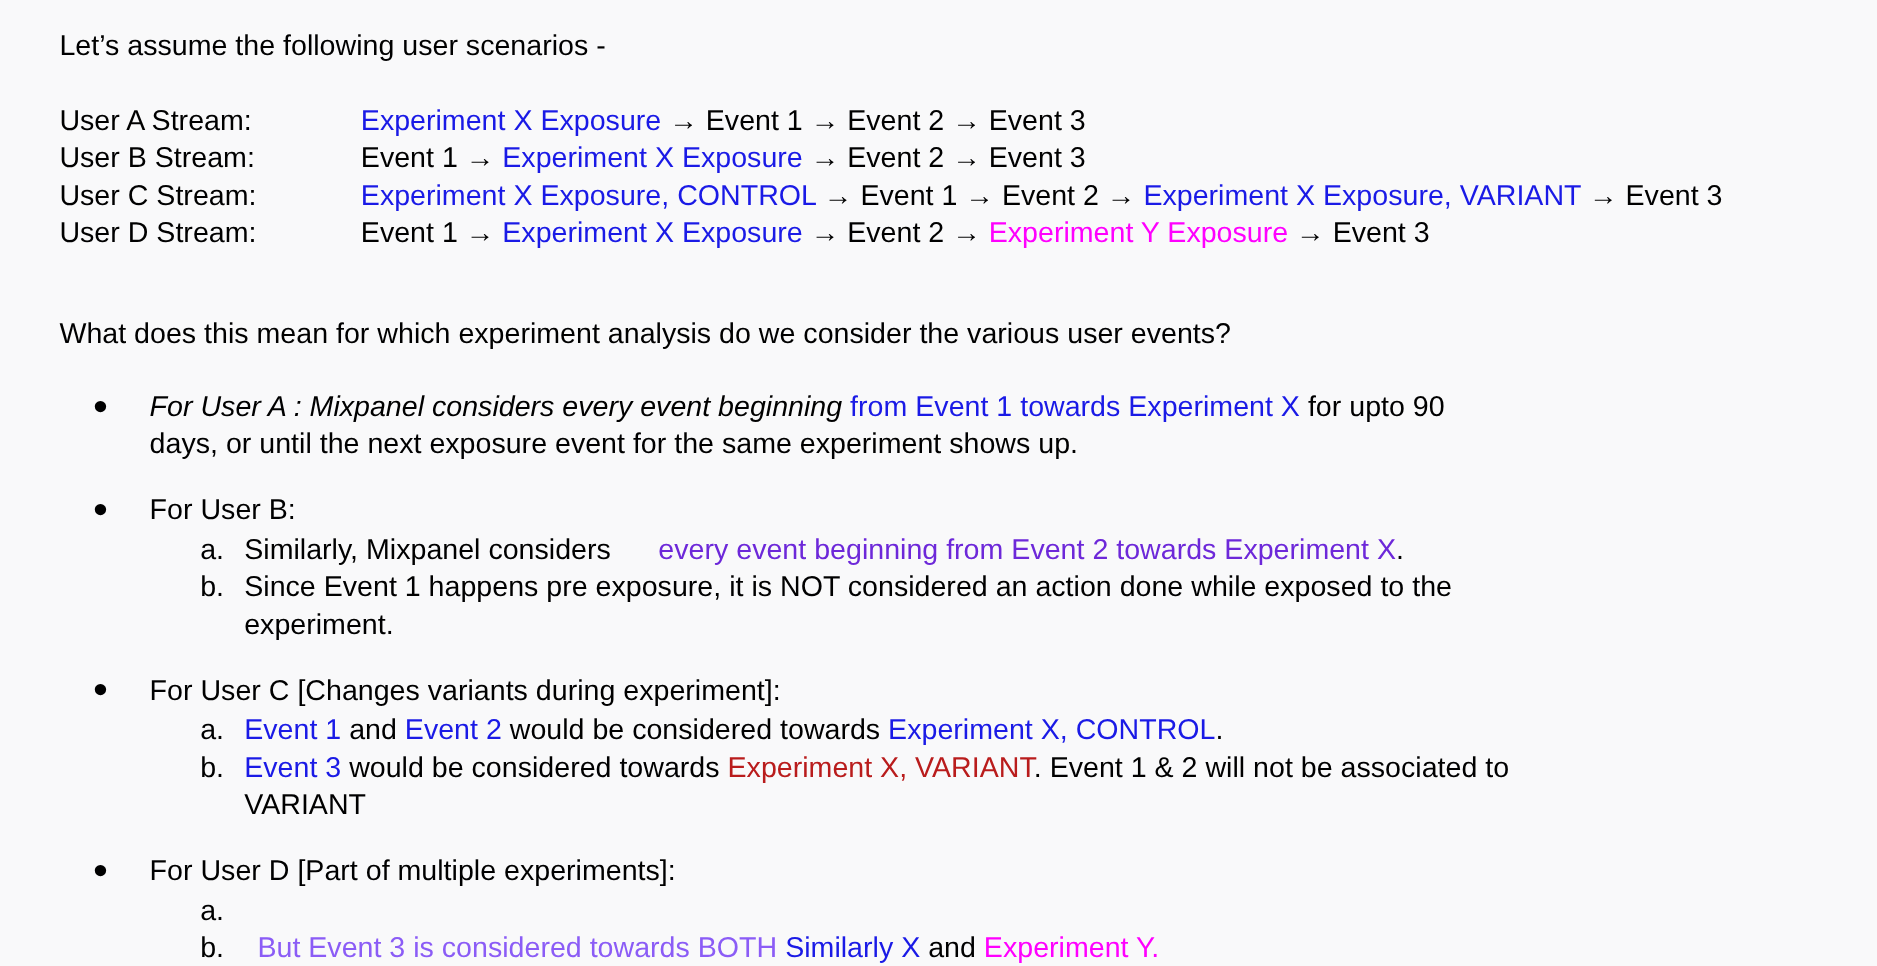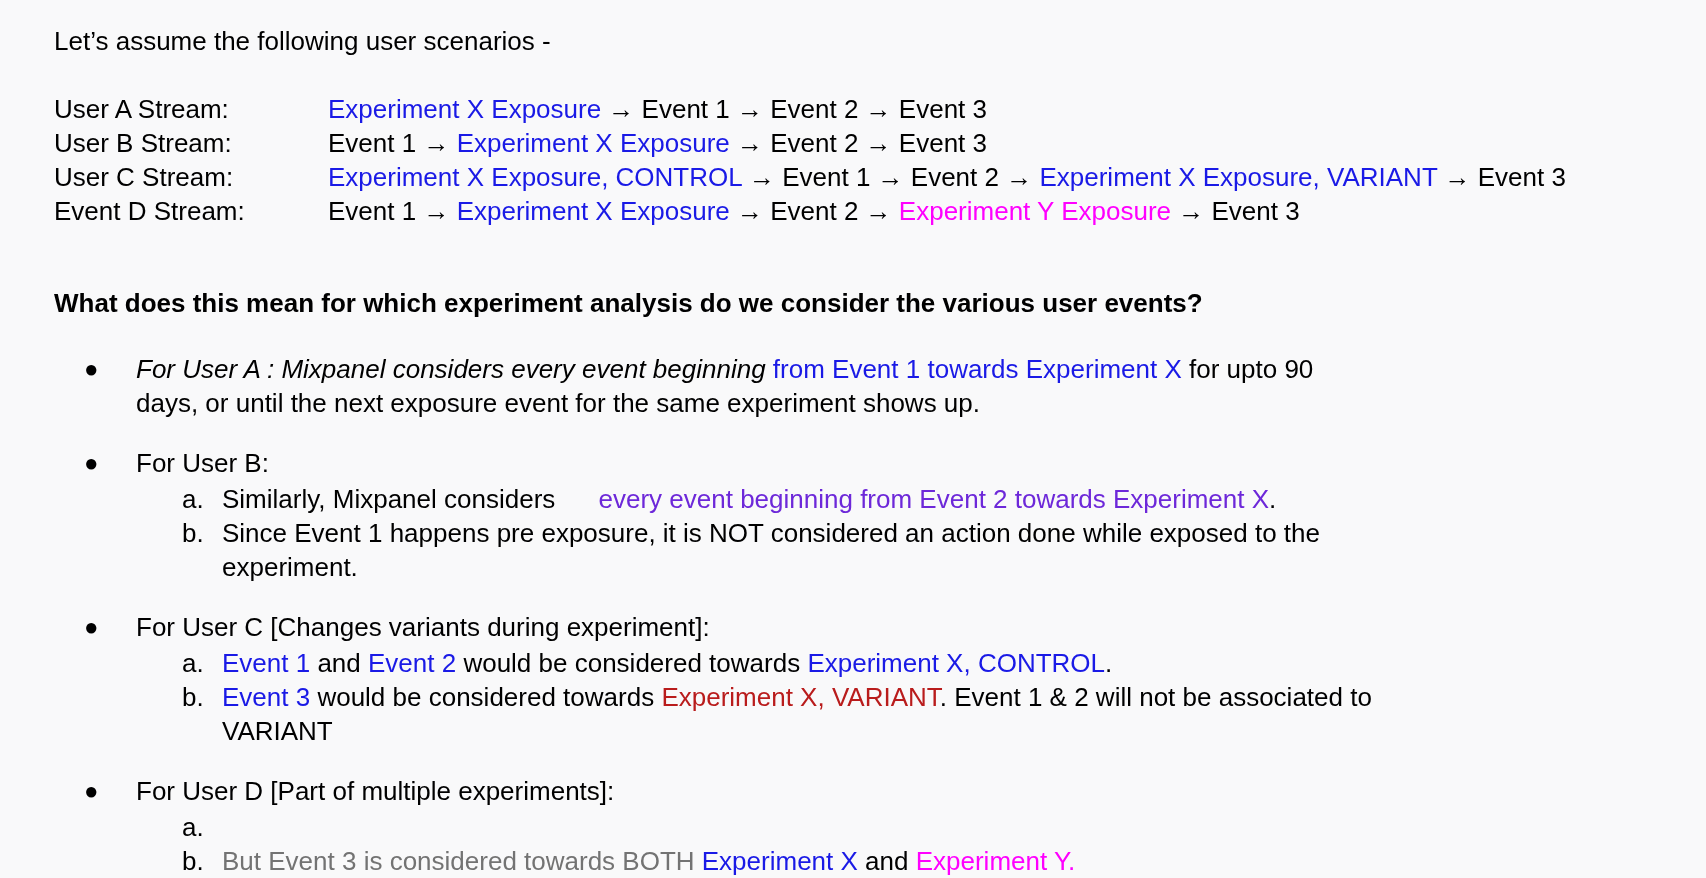--- a/index.html
+++ b/index.html
@@ -47,21 +47,21 @@
     color: #000;
   }
   .stream-flow {
     color: #000;
   }
 
   .question {
     margin-top: 58px;
     font-size: 26px;
     line-height: 34px;
-    font-weight: bold;
+    font-weight: normal;
     color: #000;
     white-space: nowrap;
   }
 
   .bullets {
     margin-top: 32px;
   }
   .bullet-block {
     margin-bottom: 26px;
   }
@@ -122,21 +122,21 @@
       </div>
       <div class="stream-row">
         <span class="stream-label">User B Stream:</span>
         <span class="stream-flow"><span class="seg" style="color: rgb(0, 0, 0);">Event 1</span><span class="seg" style="color: rgb(0, 0, 0);"> → </span><span class="seg" style="color: rgb(26, 26, 230);">Experiment X Exposure</span><span class="seg" style="color: rgb(0, 0, 0);"> → </span><span class="seg" style="color: rgb(0, 0, 0);">Event 2</span><span class="seg" style="color: rgb(0, 0, 0);"> → </span><span class="seg" style="color: rgb(0, 0, 0);">Event 3</span></span>
       </div>
       <div class="stream-row">
         <span class="stream-label">User C Stream:</span>
         <span class="stream-flow"><span class="seg" style="color: rgb(26, 26, 230);">Experiment X Exposure, CONTROL</span><span class="seg" style="color: rgb(0, 0, 0);"> → </span><span class="seg" style="color: rgb(0, 0, 0);">Event 1</span><span class="seg" style="color: rgb(0, 0, 0);"> → </span><span class="seg" style="color: rgb(0, 0, 0);">Event 2</span><span class="seg" style="color: rgb(0, 0, 0);"> → </span><span class="seg" style="color: rgb(26, 26, 230);">Experiment X Exposure, VARIANT</span><span class="seg" style="color: rgb(0, 0, 0);"> → </span><span class="seg" style="color: rgb(0, 0, 0);">Event 3</span></span>
       </div>
       <div class="stream-row">
-        <span class="stream-label">Event D Stream:</span>
+        <span class="stream-label">User D Stream:</span>
         <span class="stream-flow"><span class="seg" style="color: rgb(0, 0, 0);">Event 1</span><span class="seg" style="color: rgb(0, 0, 0);"> → </span><span class="seg" style="color: rgb(26, 26, 230);">Experiment X Exposure</span><span class="seg" style="color: rgb(0, 0, 0);"> → </span><span class="seg" style="color: rgb(0, 0, 0);">Event 2</span><span class="seg" style="color: rgb(0, 0, 0);"> → </span><span class="seg" style="color: rgb(255, 0, 255);">Experiment Y Exposure</span><span class="seg" style="color: rgb(0, 0, 0);"> → </span><span class="seg" style="color: rgb(0, 0, 0);">Event 3</span></span>
       </div>
     </div>
 
   <p class="question">What does this mean for which experiment analysis do we consider the various user events?</p>
 
   <div class="bullets">
       <div class="bullet-block">
         <div class="bullet-row">
           <span class="bullet-marker">●</span>
@@ -179,19 +179,19 @@
         <div class="bullet-row">
           <span class="bullet-marker">●</span>
           <span class="bullet-text"><span class="seg" style="color: rgb(0, 0, 0);">For User D [Part of multiple experiments]:</span></span>
         </div>
         <div class="sub-list">
           <div class="sub-row">
             <span class="sub-marker">a.</span>
           </div>
           <div class="sub-row">
             <span class="sub-marker">b.</span>
-            <span class="sub-text"><span class="seg" style="color: #737373;">But Event 3 is considered towards BOTH </span><span class="seg" style="color: rgb(26, 26, 230);">Experiment X</span><span class="seg" style="color: rgb(0, 0, 0);"> and </span><span class="seg" style="color: rgb(255, 0, 255);">Experiment Y.</span></span>
+            <span class="sub-text"><span class="seg" style="color: #8b5cf6; margin-left: 12px;">But Event 3 is considered towards BOTH </span><span class="seg" style="color: rgb(26, 26, 230);">Similarly X</span><span class="seg" style="color: rgb(0, 0, 0);"> and </span><span class="seg" style="color: rgb(255, 0, 255);">Experiment Y.</span></span>
           </div>
         </div>
       </div>
     </div>
 
 </div>
 
 </body></html>

